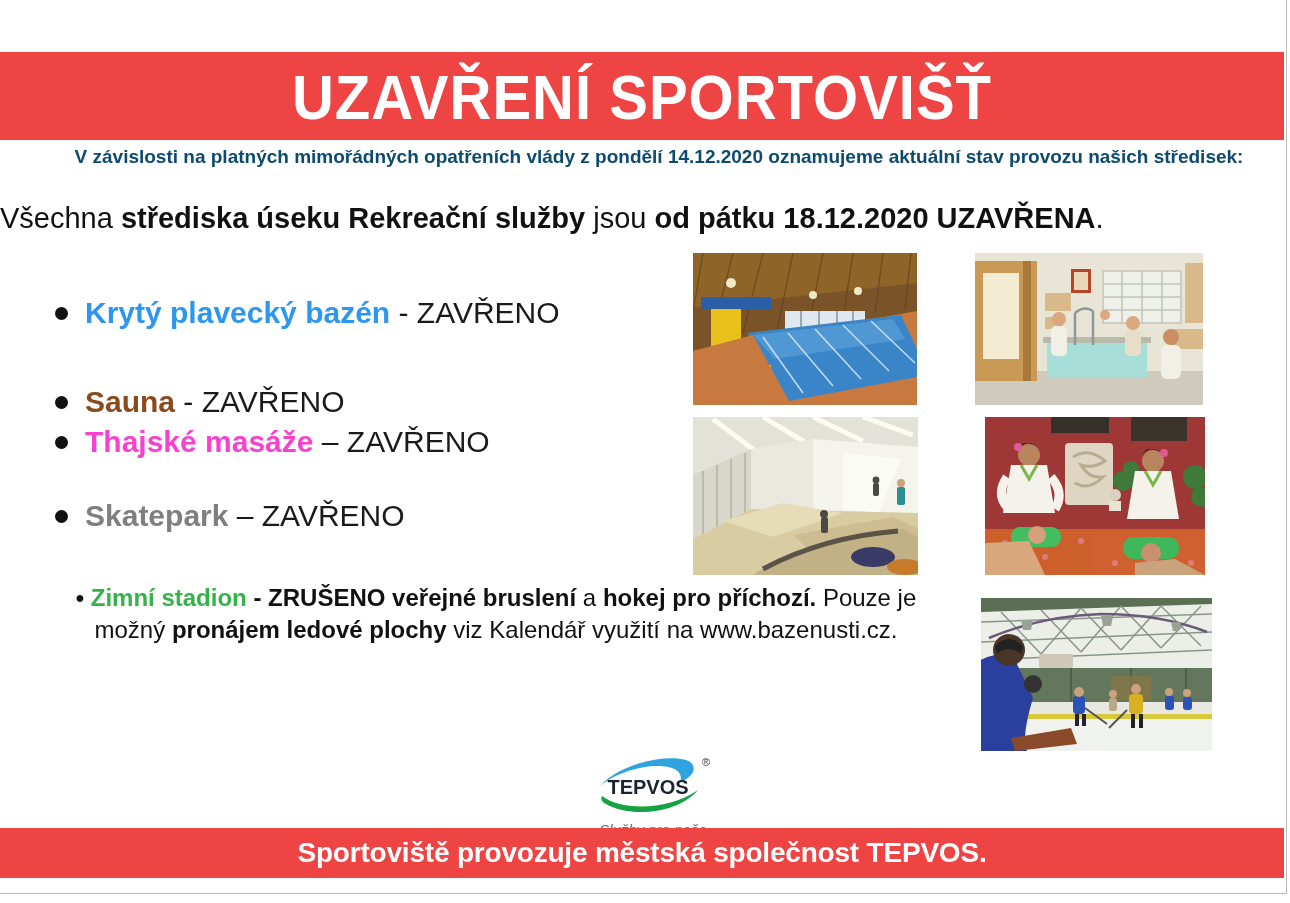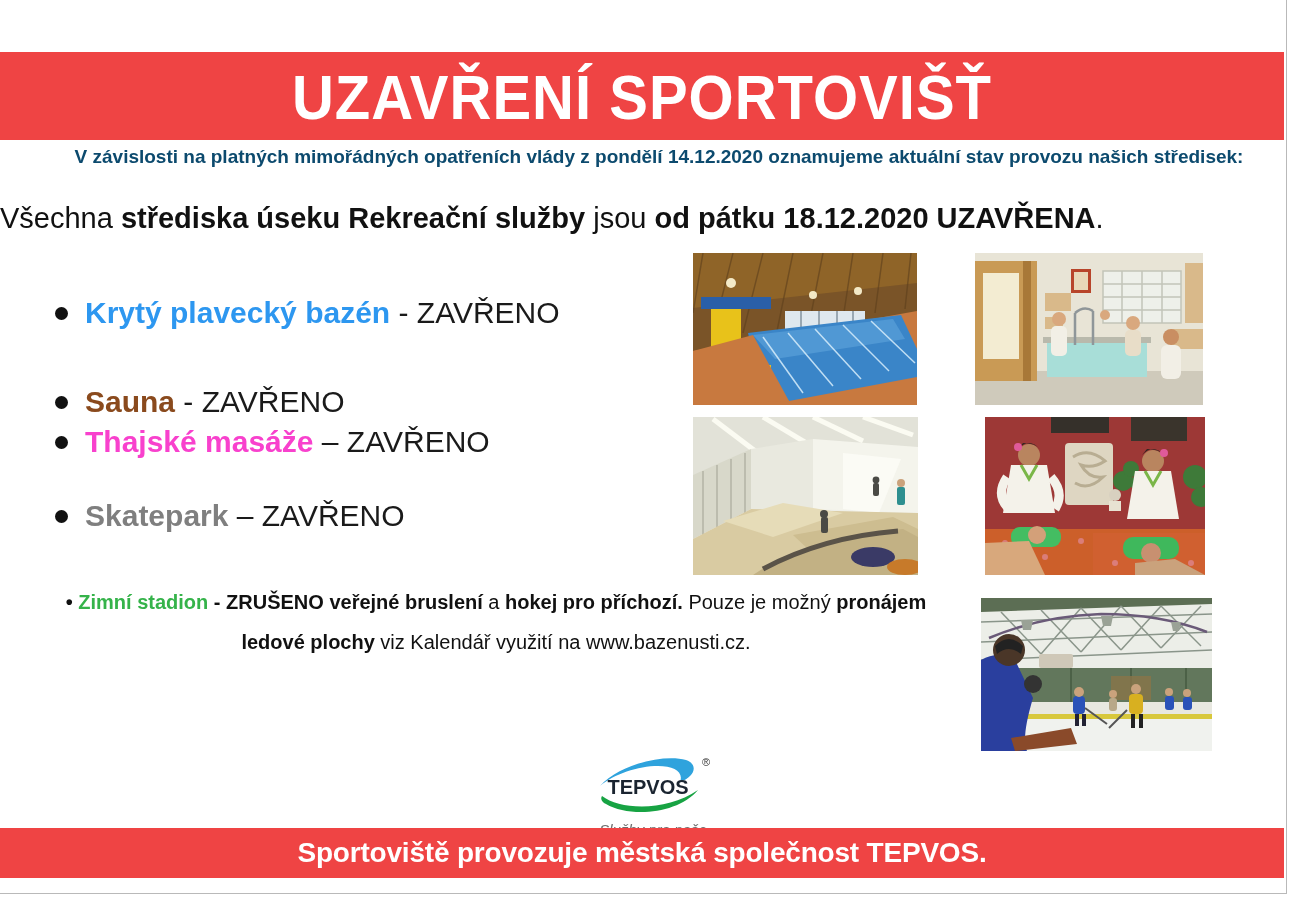--- a/index.html
+++ b/index.html
@@ -16,21 +16,21 @@
     font-size:19px;font-weight:600;color:#0c4a6e;}
   .intro{position:absolute;top:202px;left:0;width:1284px;text-align:left;font-size:29px;color:#111;}
   .intro .b{font-weight:700;}
   
   .bullet-row{position:absolute;left:55px;display:flex;align-items:center;font-size:30px;}
   .dot{width:13px;height:13px;border-radius:50%;background:#111;margin-right:17px;flex:0 0 auto;}
   .fac-name{font-weight:700;white-space:pre;}
   .fac-sep,.fac-status{color:#1a1a1a;font-weight:400;white-space:pre;}
   
   .stadium{position:absolute;top:582px;left:40px;width:912px;text-align:center;
-    font-size:20px;line-height:40px;color:#111;}
+    font-size:24px;line-height:32px;color:#111;}
   .stadium .b{font-weight:700;}
   
   .follow{position:absolute;top:707px;left:35px;font-size:20px;font-weight:700;
     letter-spacing:-0.2px;color:#0a0a0a;}
   
   .logo-wrap{position:absolute;top:752px;left:586px;width:134px;text-align:center;}
   .logo-tagline{font-size:15px;font-style:italic;color:#6f6f6f;margin-top:1px;}
   
   .footer-text{color:#fff;font-weight:700;font-size:28px;letter-spacing:-0.2px;}
   

